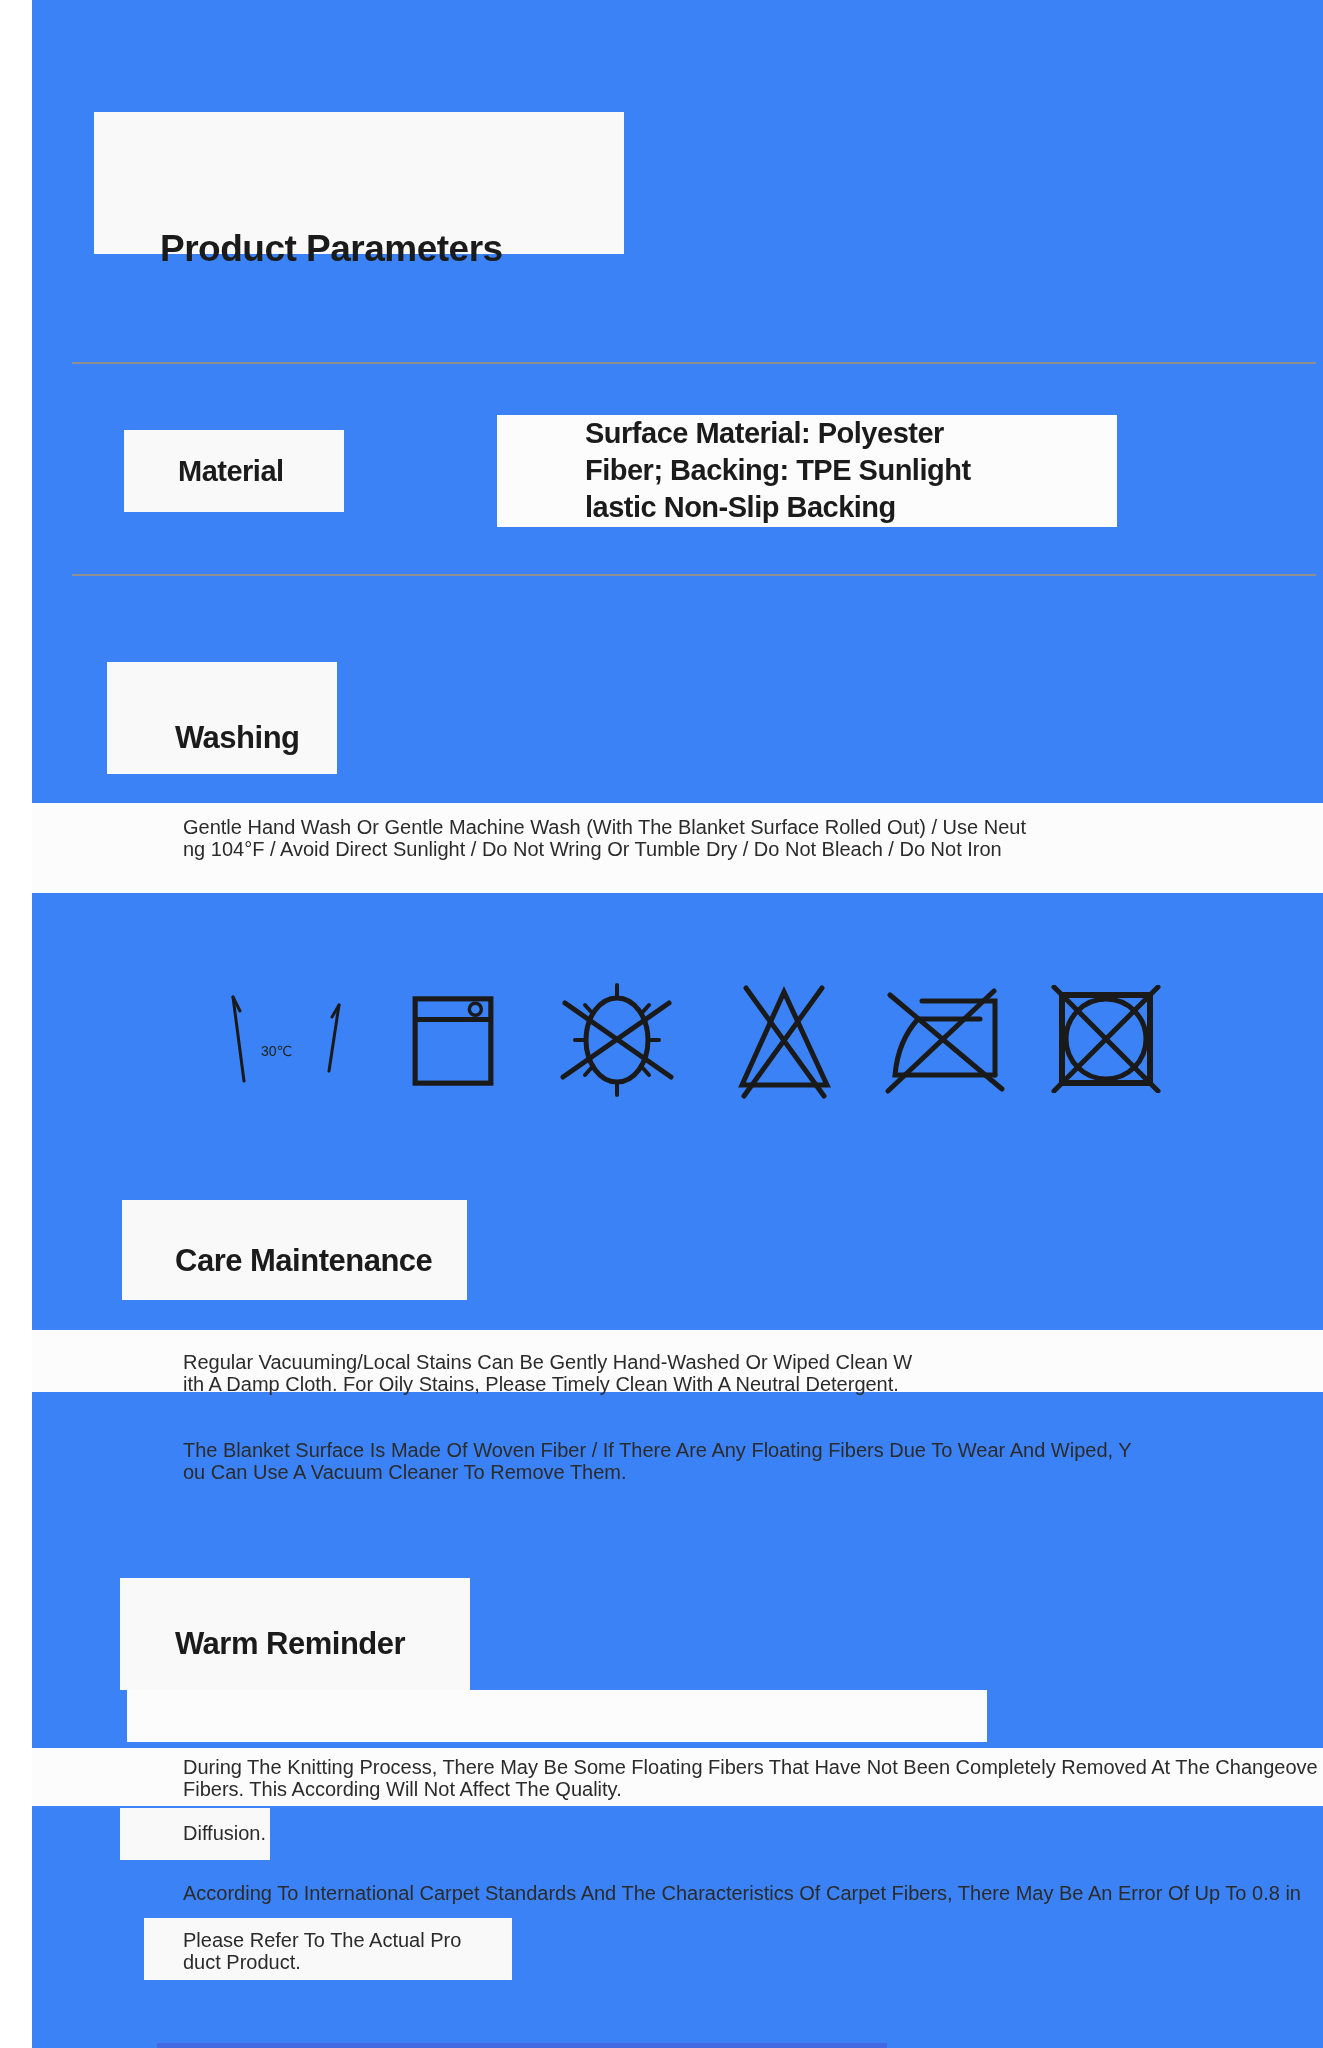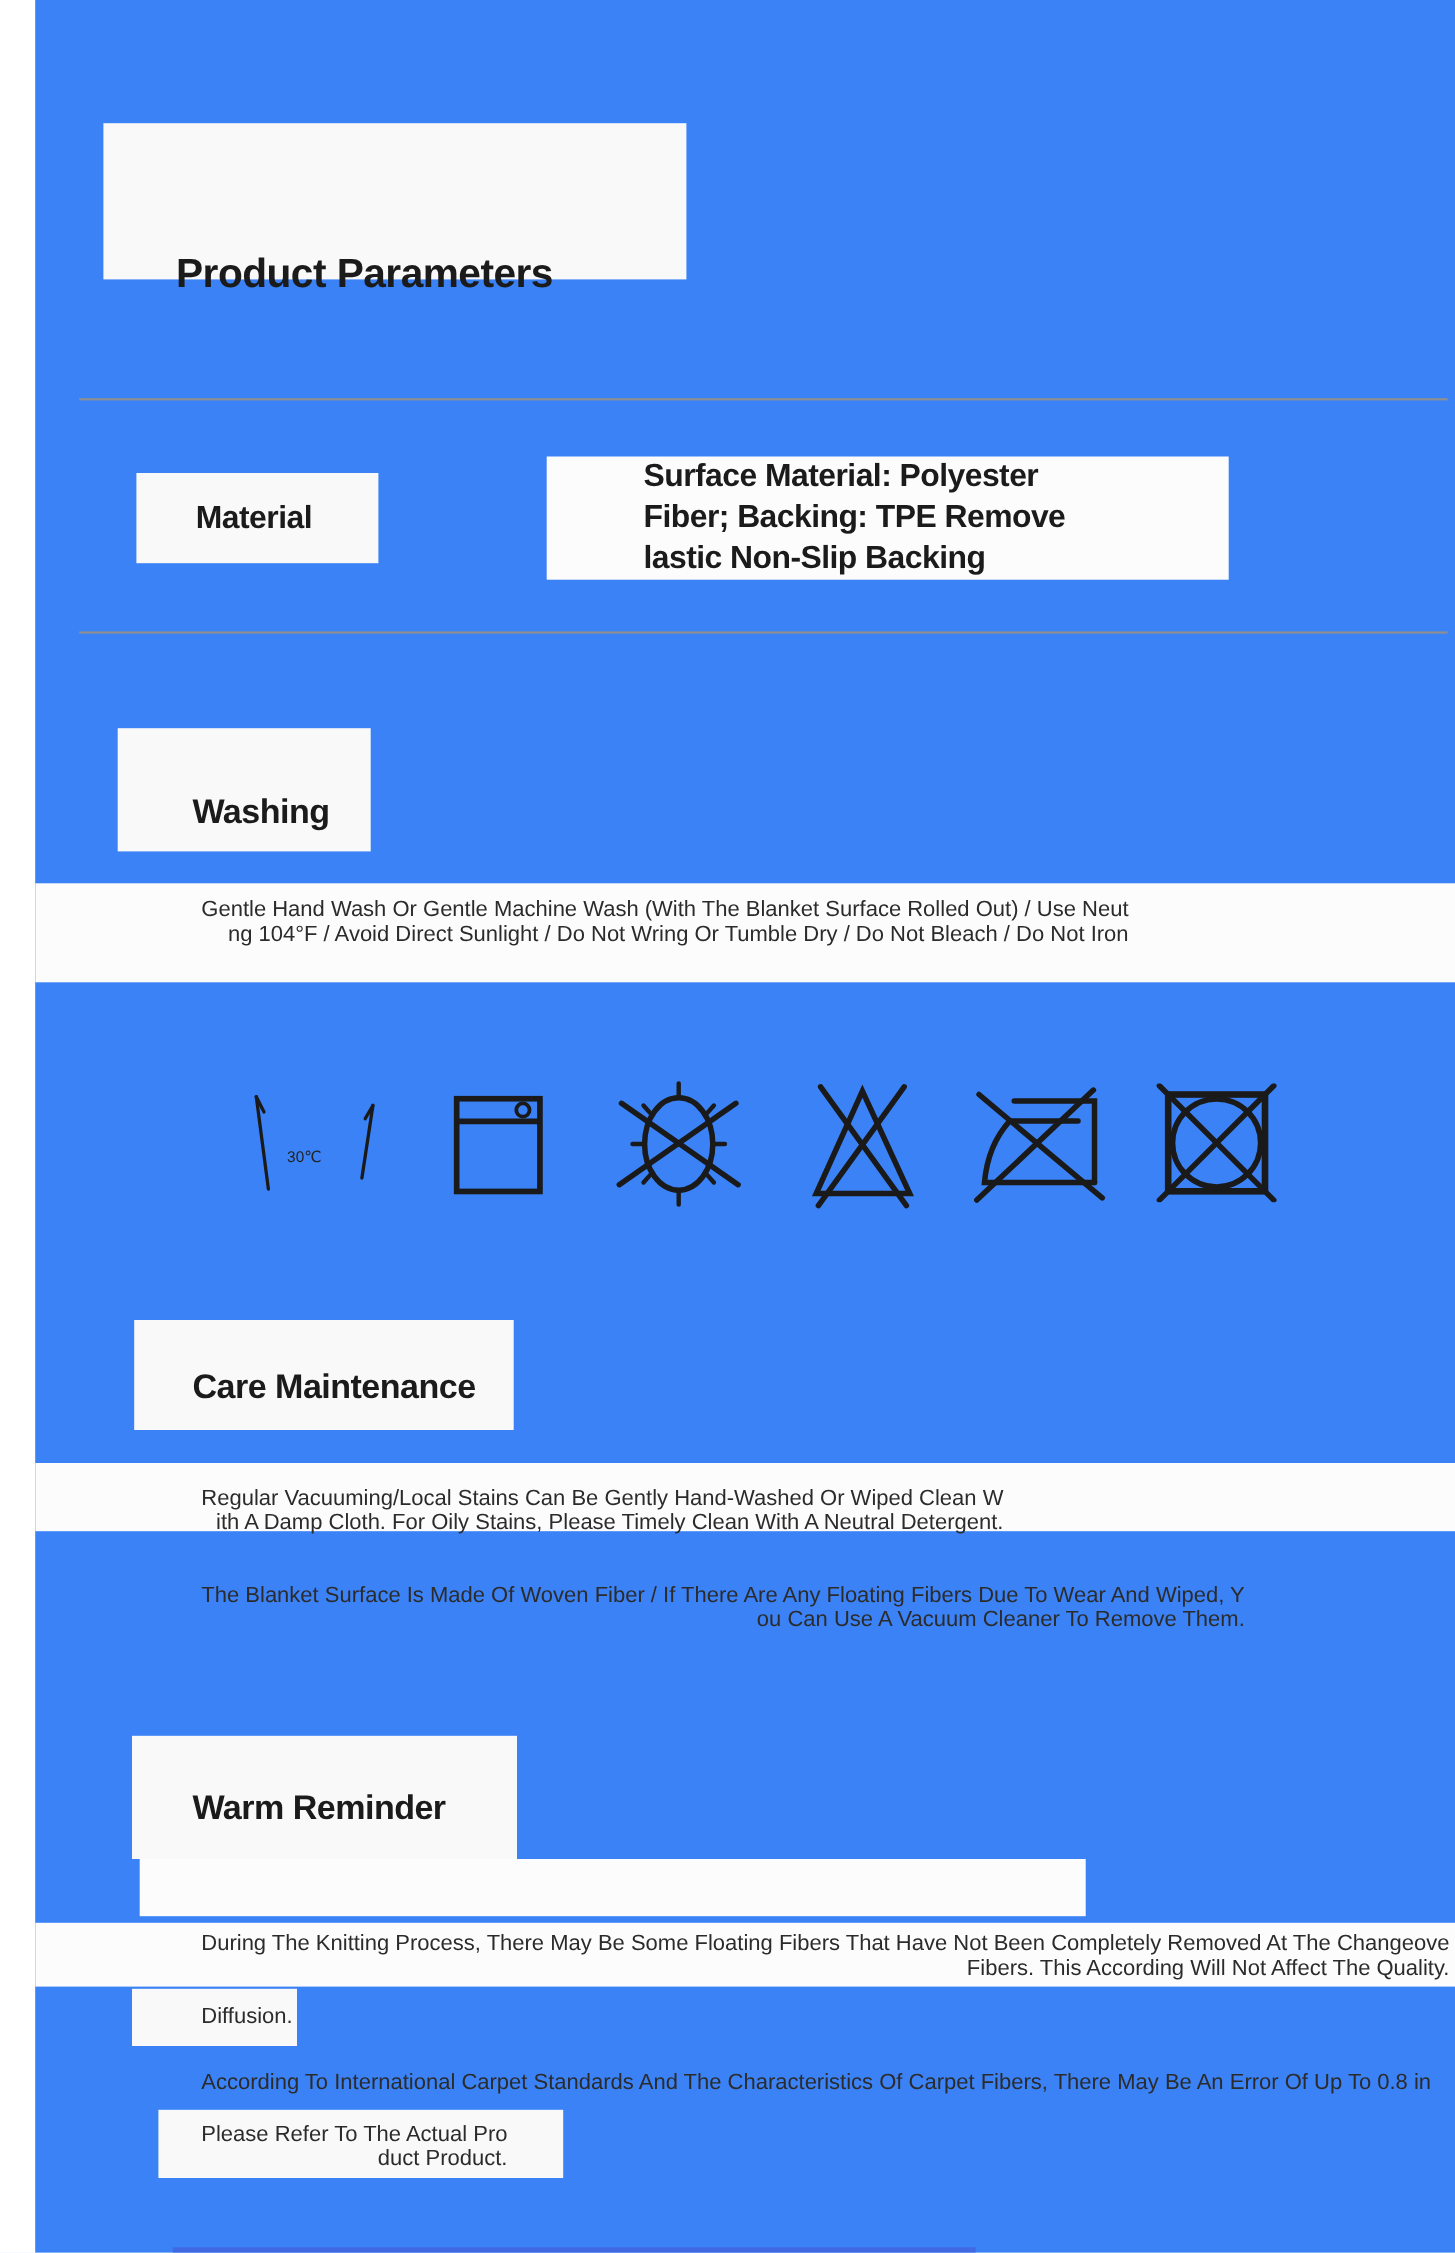--- a/index.html
+++ b/index.html
@@ -32,21 +32,21 @@
   .section-heading{
     position:absolute;left:143px;
     font-size:31px;font-weight:700;color:#1b1b1b;letter-spacing:-0.5px;
     white-space:nowrap;
   }
   .para{
     position:absolute;left:151px;
     font-size:20px;line-height:21.5px;color:#2b2b2b;
     white-space:nowrap;
   }
-  .para div{white-space:nowrap;text-align:right;}
+  .para div{white-space:nowrap;}
   .icon-box{position:absolute;}
   .icon-box svg{display:block;}
   .icon-label{
     position:absolute;font-size:14px;color:#222;white-space:nowrap;
   }
   .accent-bar{position:absolute;left:125px;top:2043px;width:730px;height:5px;background:#4169e1;}
 </style>
 </head>
 <body>
 
@@ -65,21 +65,21 @@
   <div class="patch" style="left:88px;top:1808px;width:150px;height:52px;"></div>
   <div class="patch" style="left:112px;top:1918px;width:368px;height:62px;"></div>
 
   <div class="title">Product Parameters</div>
 
   <div class="divider" style="top:362px;"></div>
 
   <div class="mat-label">Material</div>
   <div class="mat-value">
     <div>Surface Material: Polyester</div>
-    <div>Fiber; Backing: TPE Remove</div>
+    <div>Fiber; Backing: TPE Sunlight</div>
     <div>lastic Non-Slip Backing</div>
   </div>
 
   <div class="divider" style="top:574px;"></div>
 
   <div class="section-heading" style="top:720px;">Washing</div>
   <div class="para" style="top:817px;">
     <div>Gentle Hand Wash Or Gentle Machine Wash (With The Blanket Surface Rolled Out) / Use Neut</div>
     <div>ng 104°F / Avoid Direct Sunlight / Do Not Wring Or Tumble Dry / Do Not Bleach / Do Not Iron</div>
   </div>

